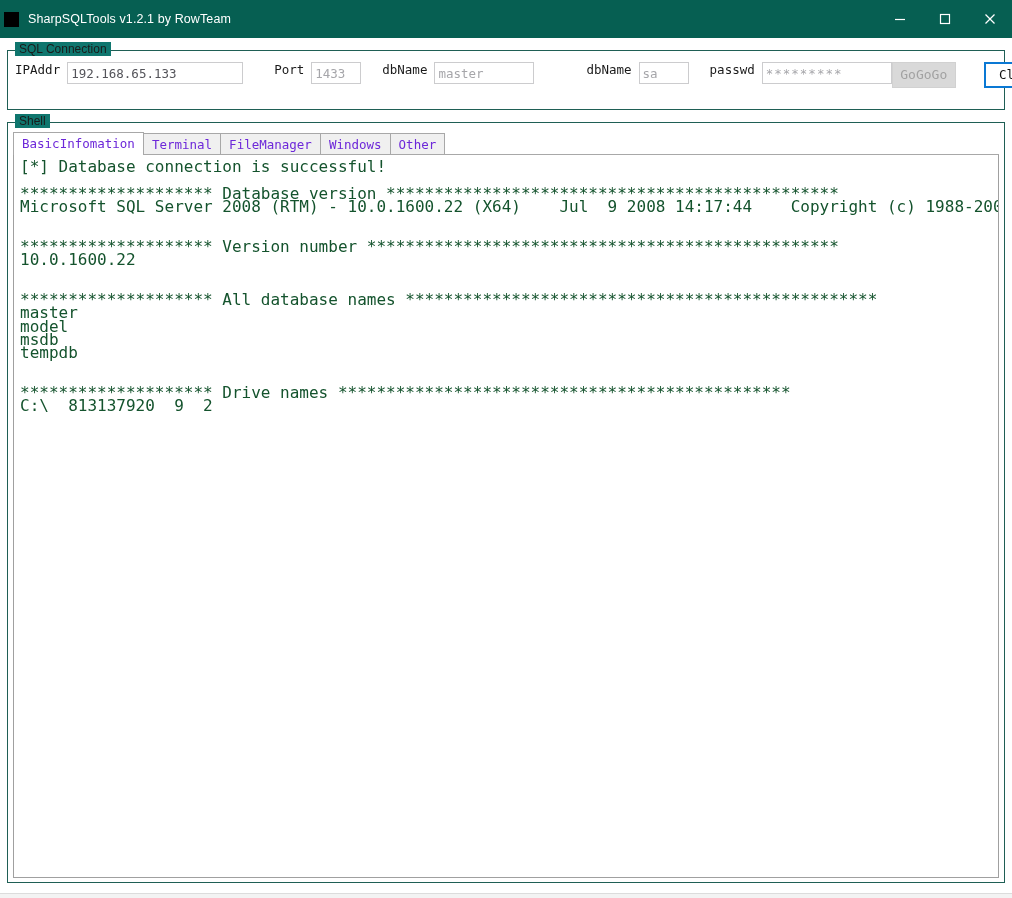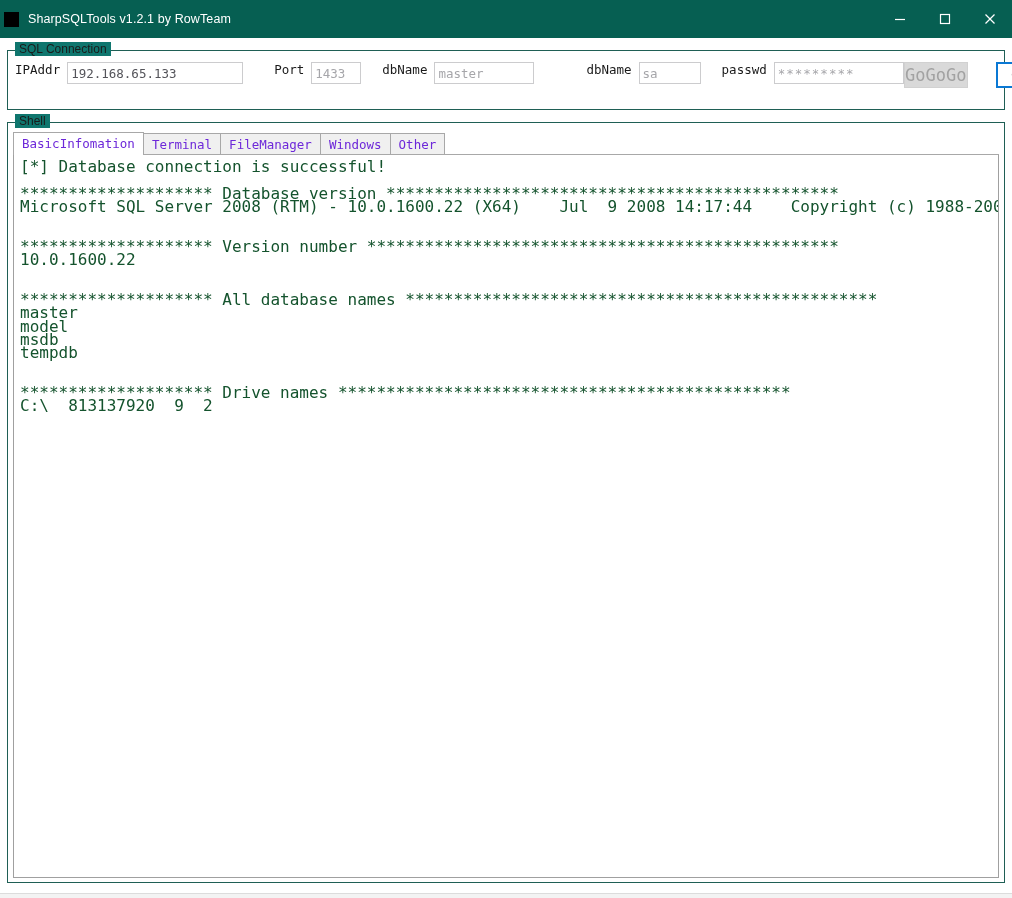--- a/index.html
+++ b/index.html
@@ -143,36 +143,36 @@
     line-height: 20px;
     outline: none;
     color: #6f6f72;
   }
   .text-input.has-value { color: #54545a; }
   .text-input::placeholder { color: #a6a6aa; opacity: 1; }
 
   #ip-input   { width: 178px; margin-right: 31px; }
   #port-input { width: 50px;  margin-right: 21px; }
   #db-input   { width: 100px; margin-right: 52px; }
-  #uname-input{ width: 62px;  margin-right: 21px; }
+  #uname-input{ width: 50px;  margin-right: 21px; }
   #passwd-input{ width: 130px; letter-spacing: 1px; }
 
   #btn-wrap {
     margin-left: auto;
     display: flex;
     align-items: center;
     padding-right: 14px;
   }
   #gogogo-button {
     width: 64px; height: 26px;
     background: #d9d9d9;
     border: 1px solid #d1d1d1;
     color: #a2a2a2;
     font-family: "DejaVu Sans Mono", monospace;
-    font-size: 17px;
+    font-size: 13px;
     text-align: center;
     line-height: 24px;
     box-sizing: border-box;
     margin-right: 28px;
     white-space: nowrap;
   }
   #close-button {
     width: 68px; height: 26px;
     background: #ffffff;
     border: 2px solid #0a78d4;

